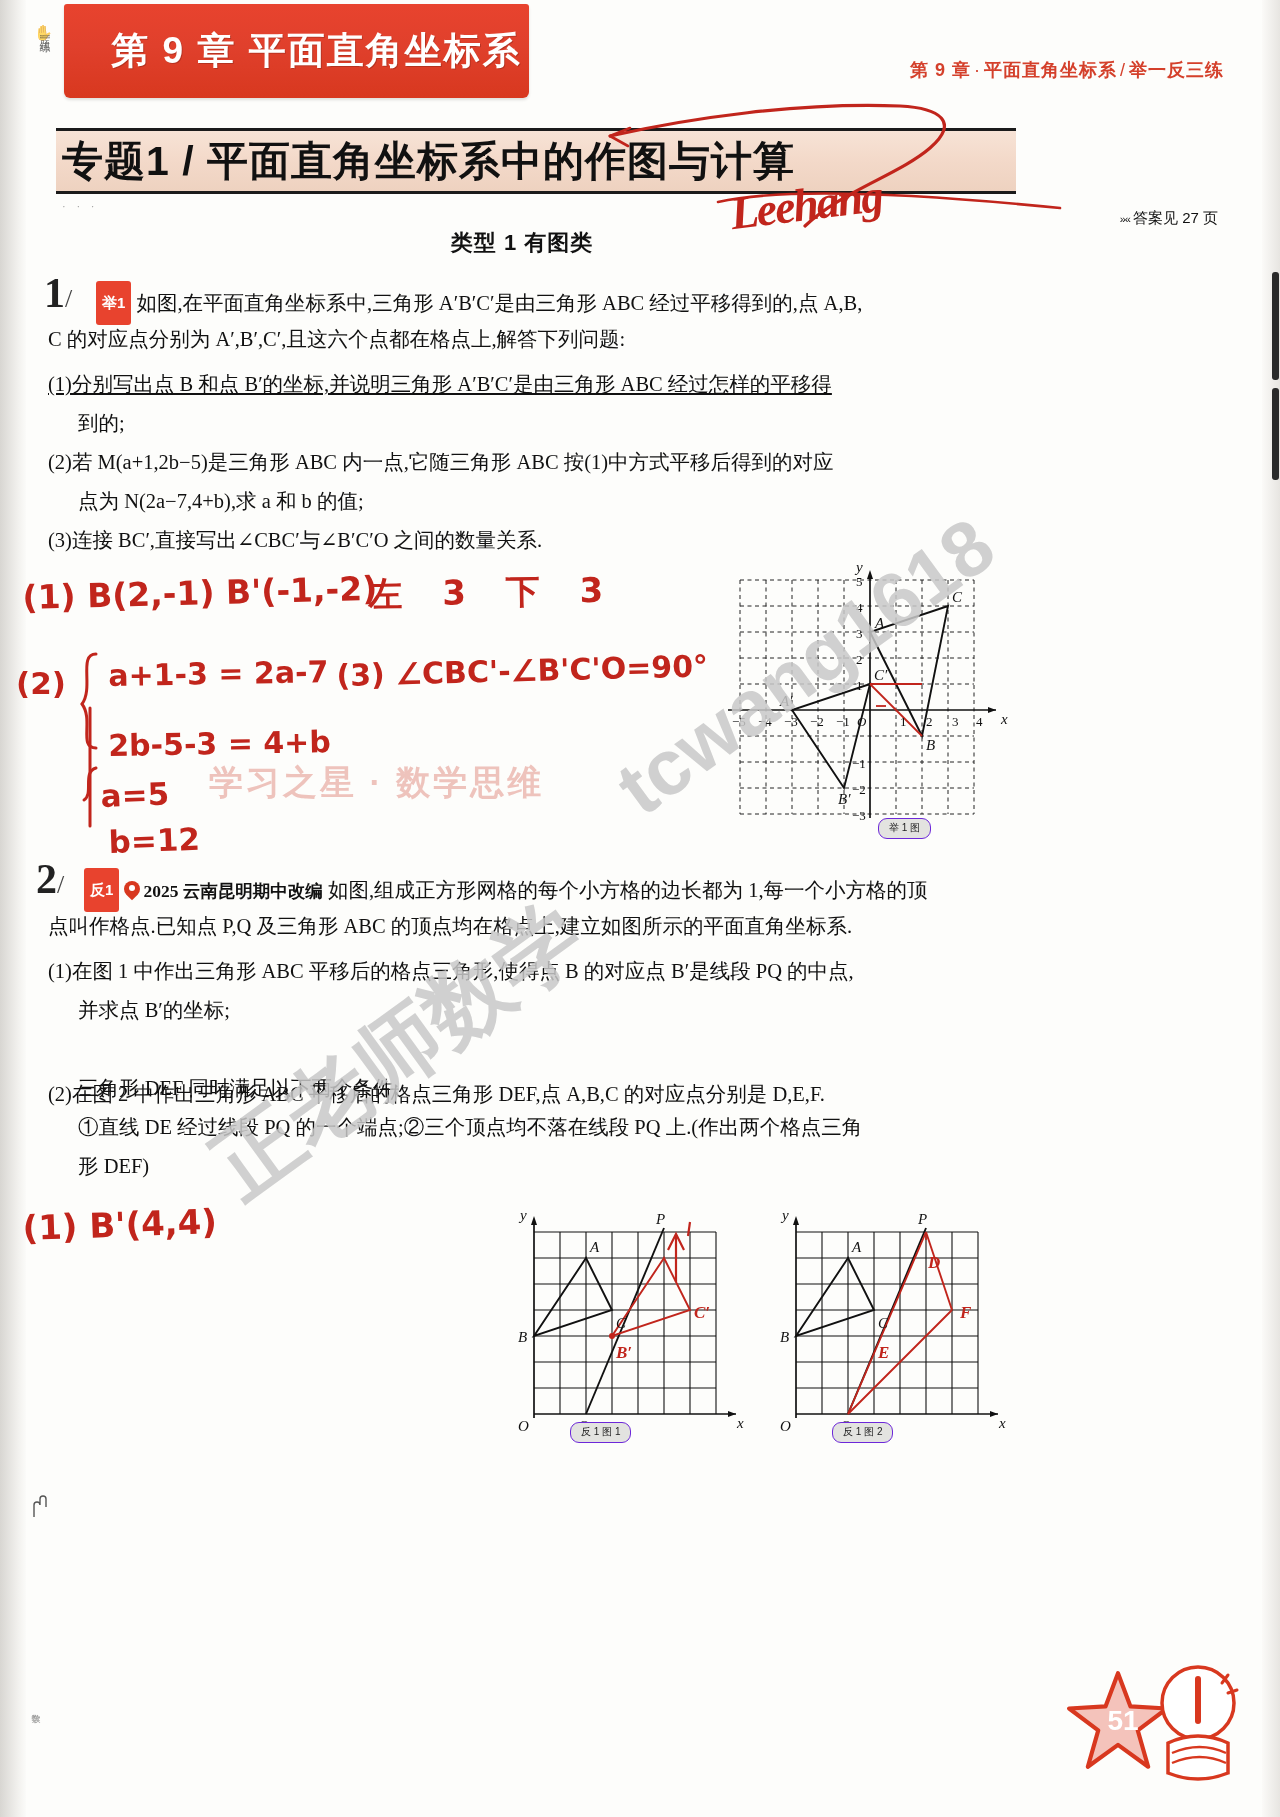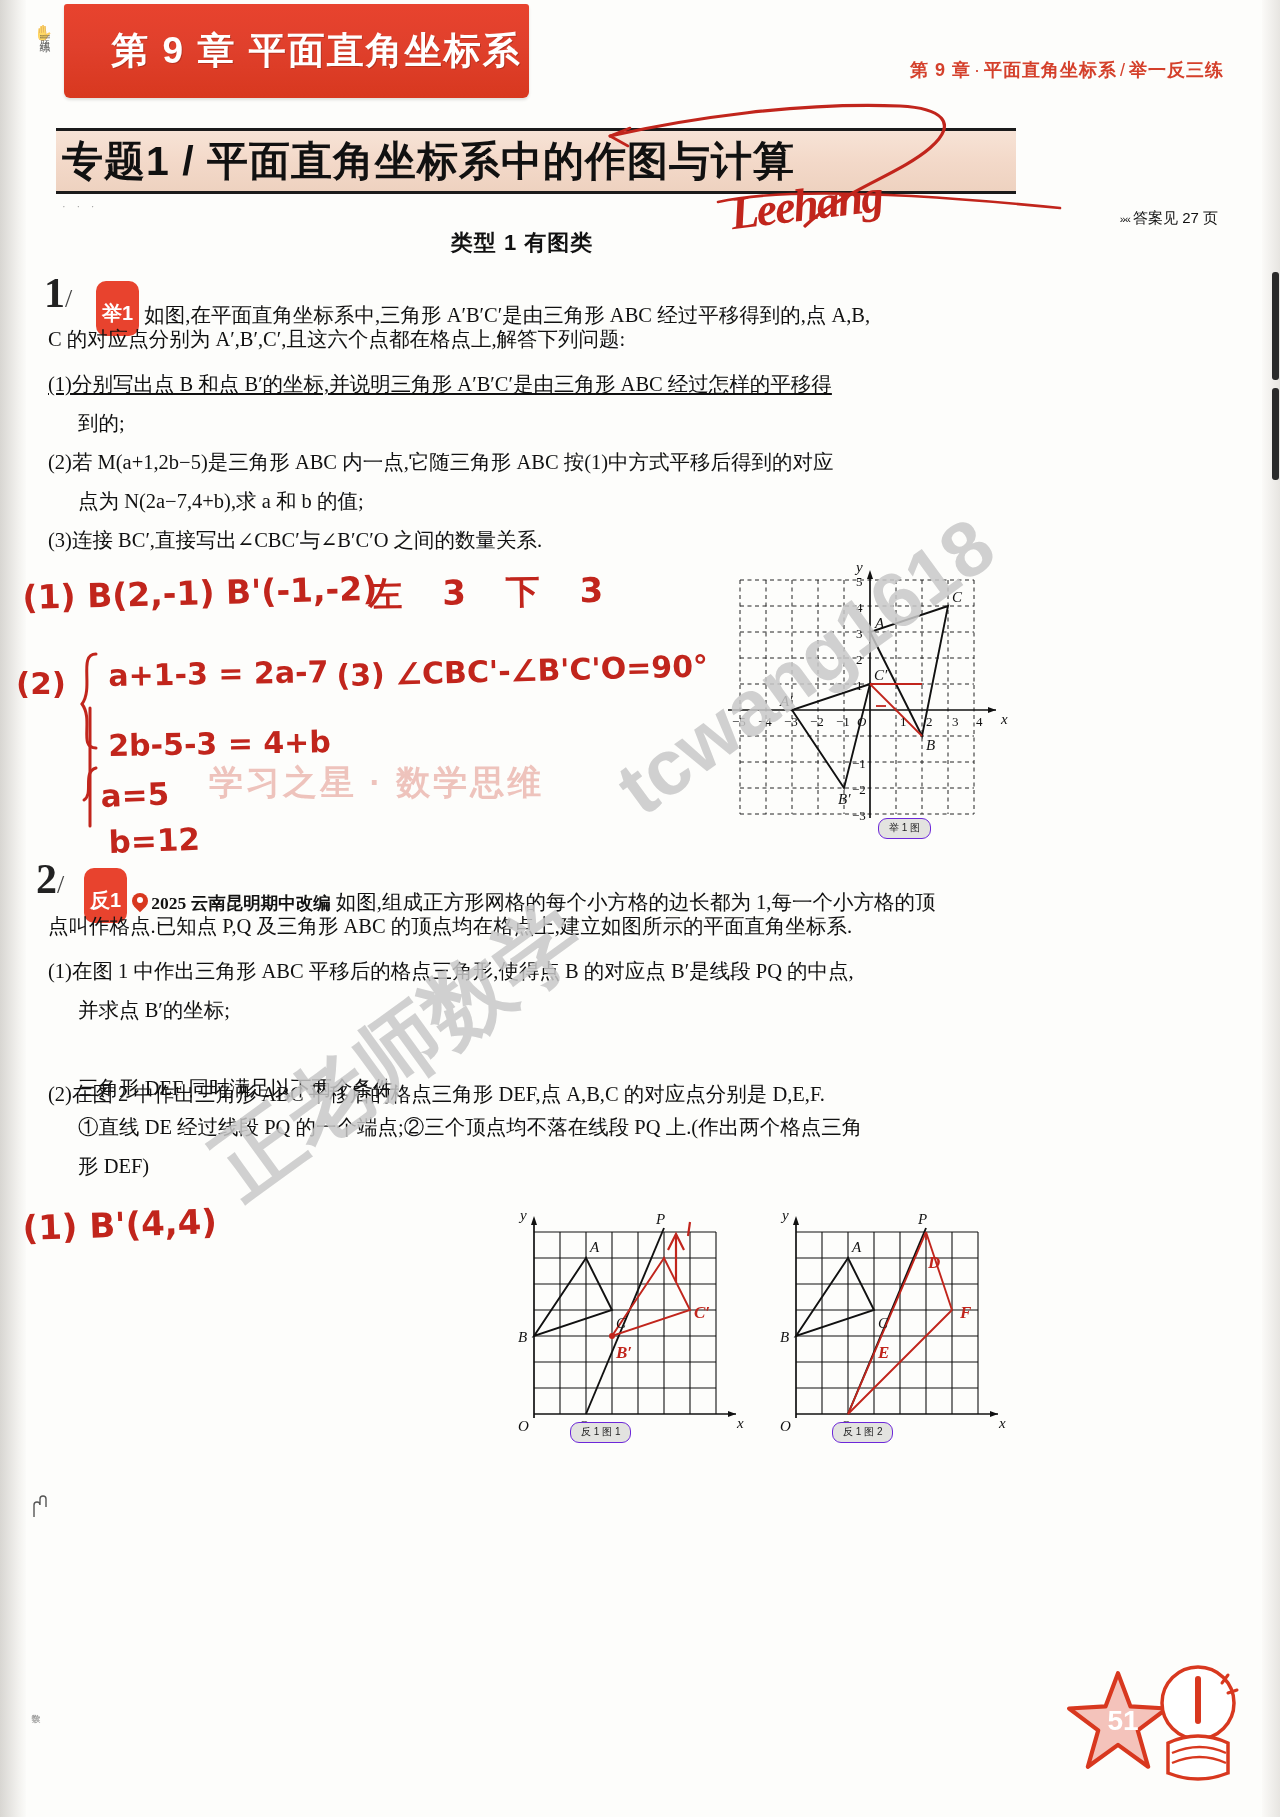--- a/index.html
+++ b/index.html
@@ -96,21 +96,21 @@
 
   
   .prob { position:absolute; font-size:20.5px; line-height:39px; color:#111; }
   .bignum {
     position:absolute; font-size:42px; font-weight:bold; color:#222;
     font-family:"Liberation Serif","DejaVu Serif",serif; line-height:1;
   }
   .bignum .slash { font-size:26px; font-weight:normal; color:#444; }
   .tagbox {
     display:inline-block; background:#e8432e; color:#fff;
-    font-size:20px; font-weight:bold; padding:13px 6px 3px 6px; border-radius:10px;
+    font-size:15px; font-weight:bold; padding:2px 6px 3px 6px; border-radius:3px;
     font-family:"Liberation Sans","DejaVu Sans",sans-serif;
     vertical-align:2px; letter-spacing:0px;
   }
   .loc-icon {
     display:inline-block; width:17px; height:19px; position:relative;
     vertical-align:-3px; margin-right:2px;
   }
   .loc-icon:before{
     content:""; position:absolute; left:0; top:0; width:16px; height:16px;
     border-radius:50% 50% 50% 0; transform:rotate(-45deg);

